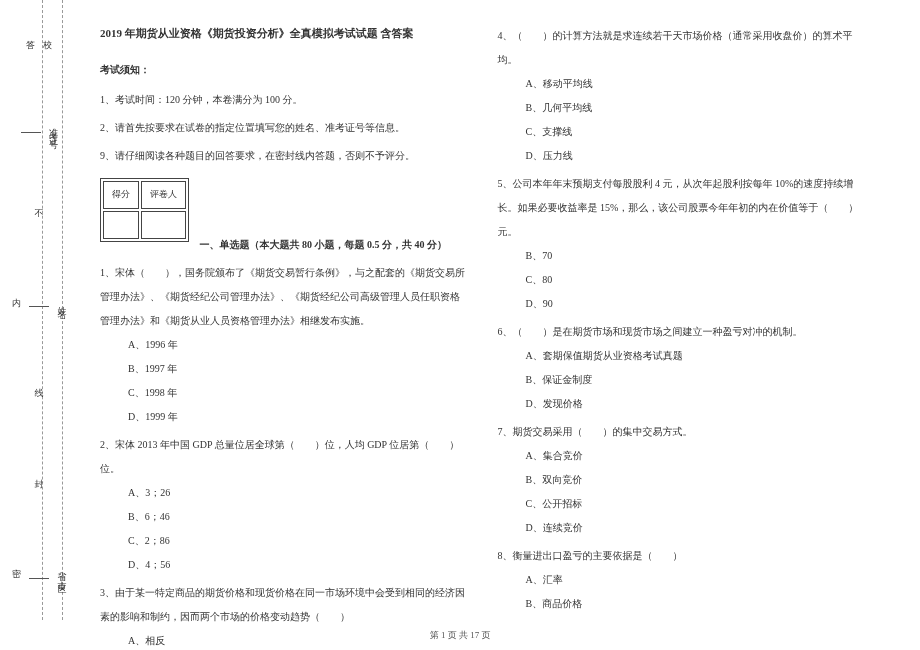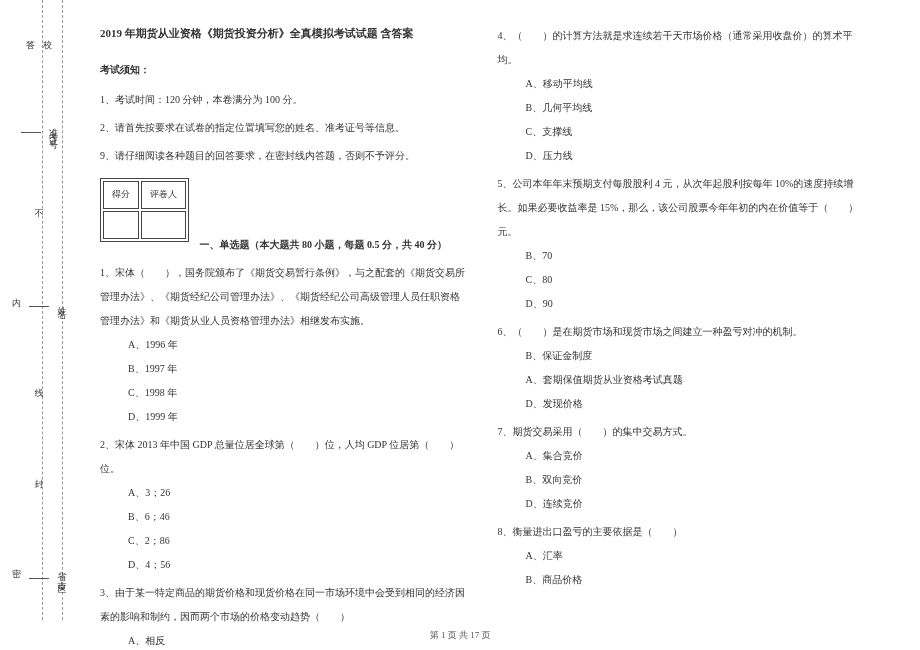--- a/index.html
+++ b/index.html
@@ -209,29 +209,30 @@
 
     <div class="q">
       <div>5、公司本年年末预期支付每股股利 4 元，从次年起股利按每年 10%的速度持续增长。如果必要收益率是 15%，那么，该公司股票今年年初的内在价值等于（　　）元。</div>
       <div class="opt">B、70</div>
       <div class="opt">C、80</div>
       <div class="opt">D、90</div>
     </div>
 
     <div class="q">
       <div>6、（　　）是在期货市场和现货市场之间建立一种盈亏对冲的机制。</div>
+      <div class="opt">A、套期保值期货从业资格考试真题</div>
       <div class="opt">B、保证金制度</div>
-      <div class="opt">A、套期保值期货从业资格考试真题</div>
       <div class="opt">D、发现价格</div>
     </div>
 
     <div class="q">
       <div>7、期货交易采用（　　）的集中交易方式。</div>
       <div class="opt">A、集合竞价</div>
       <div class="opt">B、双向竞价</div>
+      <div class="opt">C、公开招标</div>
       <div class="opt">D、连续竞价</div>
     </div>
 
     <div class="q">
       <div>8、衡量进出口盈亏的主要依据是（　　）</div>
       <div class="opt">A、汇率</div>
       <div class="opt">B、商品价格</div>
 
     </div>
   </div>

